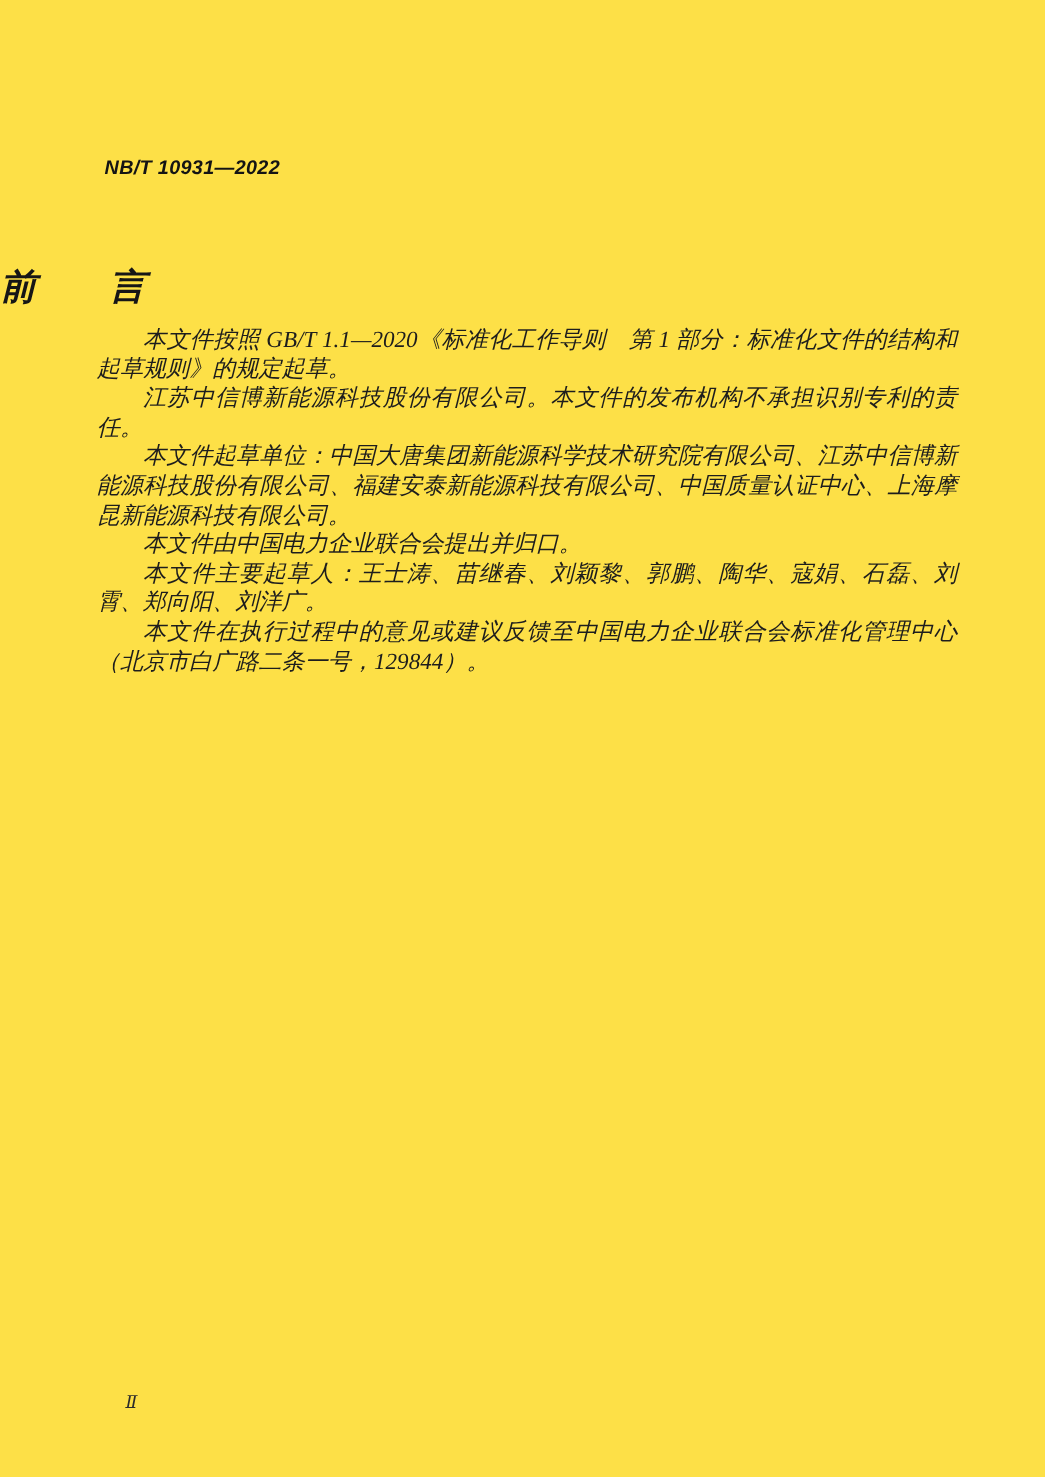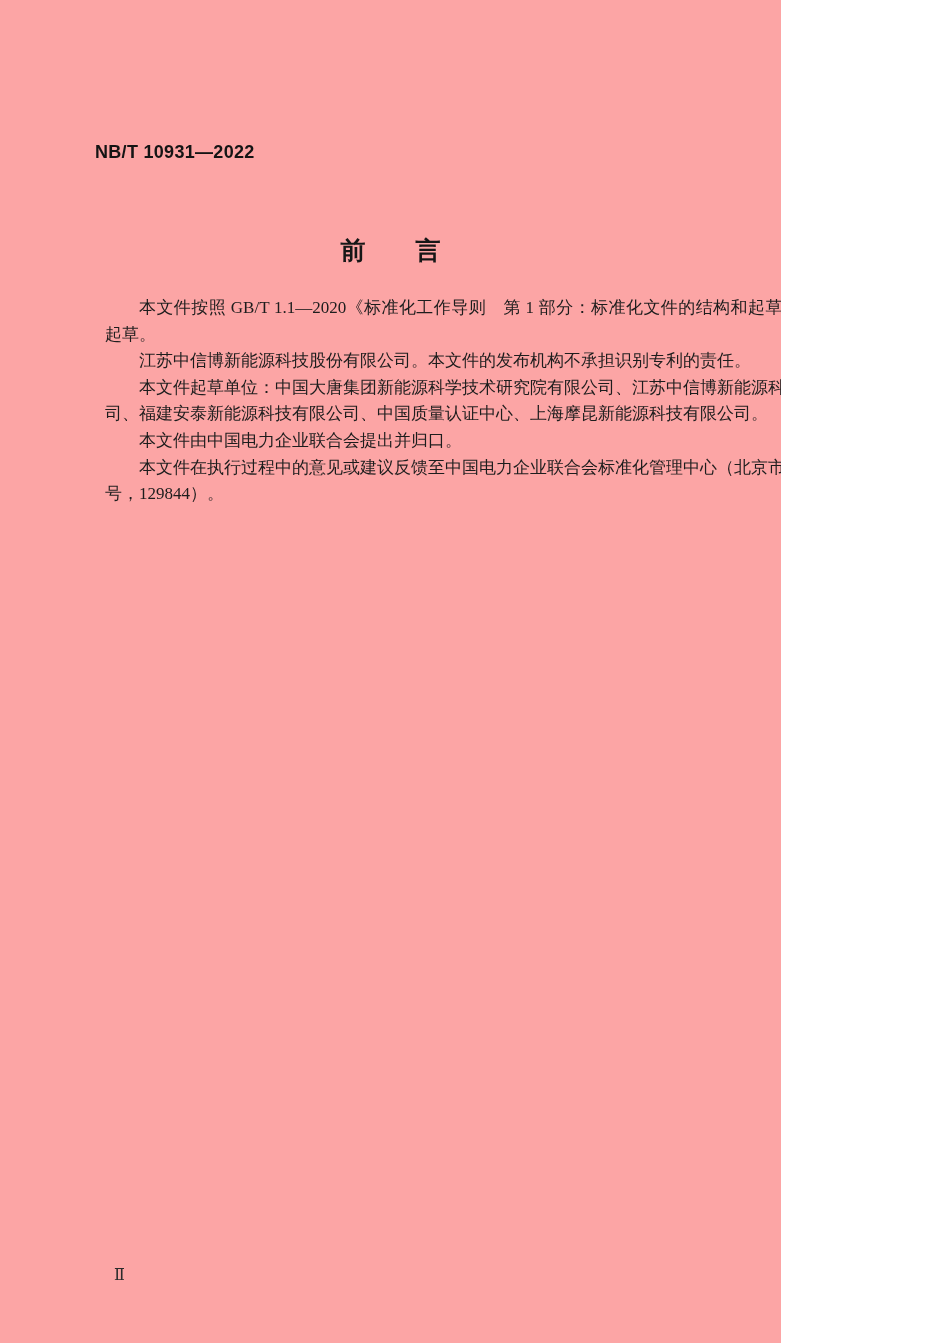--- a/index.html
+++ b/index.html
@@ -2,56 +2,56 @@
 <html><head>
 <meta charset="utf-8">
 <style>
   html, body {
     margin: 0;
     padding: 0;
     background: #ffffff;
   }
   .page {
     position: relative;
-    width: 781px;
+    width: 950px;
     height: 1343px;
-    background: #fca5a5;
+    background: #fde047;
     overflow: hidden;
     color: #1c1c1c;
+    font-style: italic;
   }
   .standard-code {
     position: absolute;
     left: 95px;
     top: 142px;
     font-family: "Liberation Sans", "DejaVu Sans", sans-serif;
     font-weight: 700;
     font-size: 18px;
     letter-spacing: 0.3px;
     color: #141414;
     white-space: nowrap;
   }
   .doc-title {
     position: absolute;
     left: 0;
     top: 217px;
     width: 100%;
-    text-align: center;
     font-family: "Liberation Sans", "DejaVu Sans", sans-serif;
     font-weight: 700;
-    font-size: 25px;
+    font-size: 33px;
     color: #161616;
     white-space: pre;
   }
   .foreword-body {
     position: absolute;
-    left: 105px;
+    left: 88px;
     top: 295px;
     width: 782px;
     font-family: "Liberation Serif", "DejaVu Serif", serif;
-    font-size: 17px;
+    font-size: 21px;
     line-height: 26.6px;
     text-align: justify;
     color: #1d1d1d;
   }
   .foreword-body p {
     margin: 0;
     padding: 0;
     text-indent: 2em;
   }
   .page-number {
@@ -70,18 +70,19 @@
 
   <div class="standard-code">NB/T 10931—2022</div>
 
   <h1 class="doc-title">前　　言</h1>
 
   <div class="foreword-body">
     <p>本文件按照 GB/T 1.1—2020《标准化工作导则　第 1 部分：标准化文件的结构和起草规则》的规定起草。</p>
     <p>江苏中信博新能源科技股份有限公司。本文件的发布机构不承担识别专利的责任。</p>
     <p>本文件起草单位：中国大唐集团新能源科学技术研究院有限公司、江苏中信博新能源科技股份有限公司、福建安泰新能源科技有限公司、中国质量认证中心、上海摩昆新能源科技有限公司。</p>
     <p>本文件由中国电力企业联合会提出并归口。</p>
+    <p>本文件主要起草人：王士涛、苗继春、刘颖黎、郭鹏、陶华、寇娟、石磊、刘霄、郑向阳、刘洋广。</p>
     <p>本文件在执行过程中的意见或建议反馈至中国电力企业联合会标准化管理中心（北京市白广路二条一号，129844）。</p>
   </div>
 
   <div class="page-number">Ⅱ</div>
 
 </div>
 
 </body></html>

